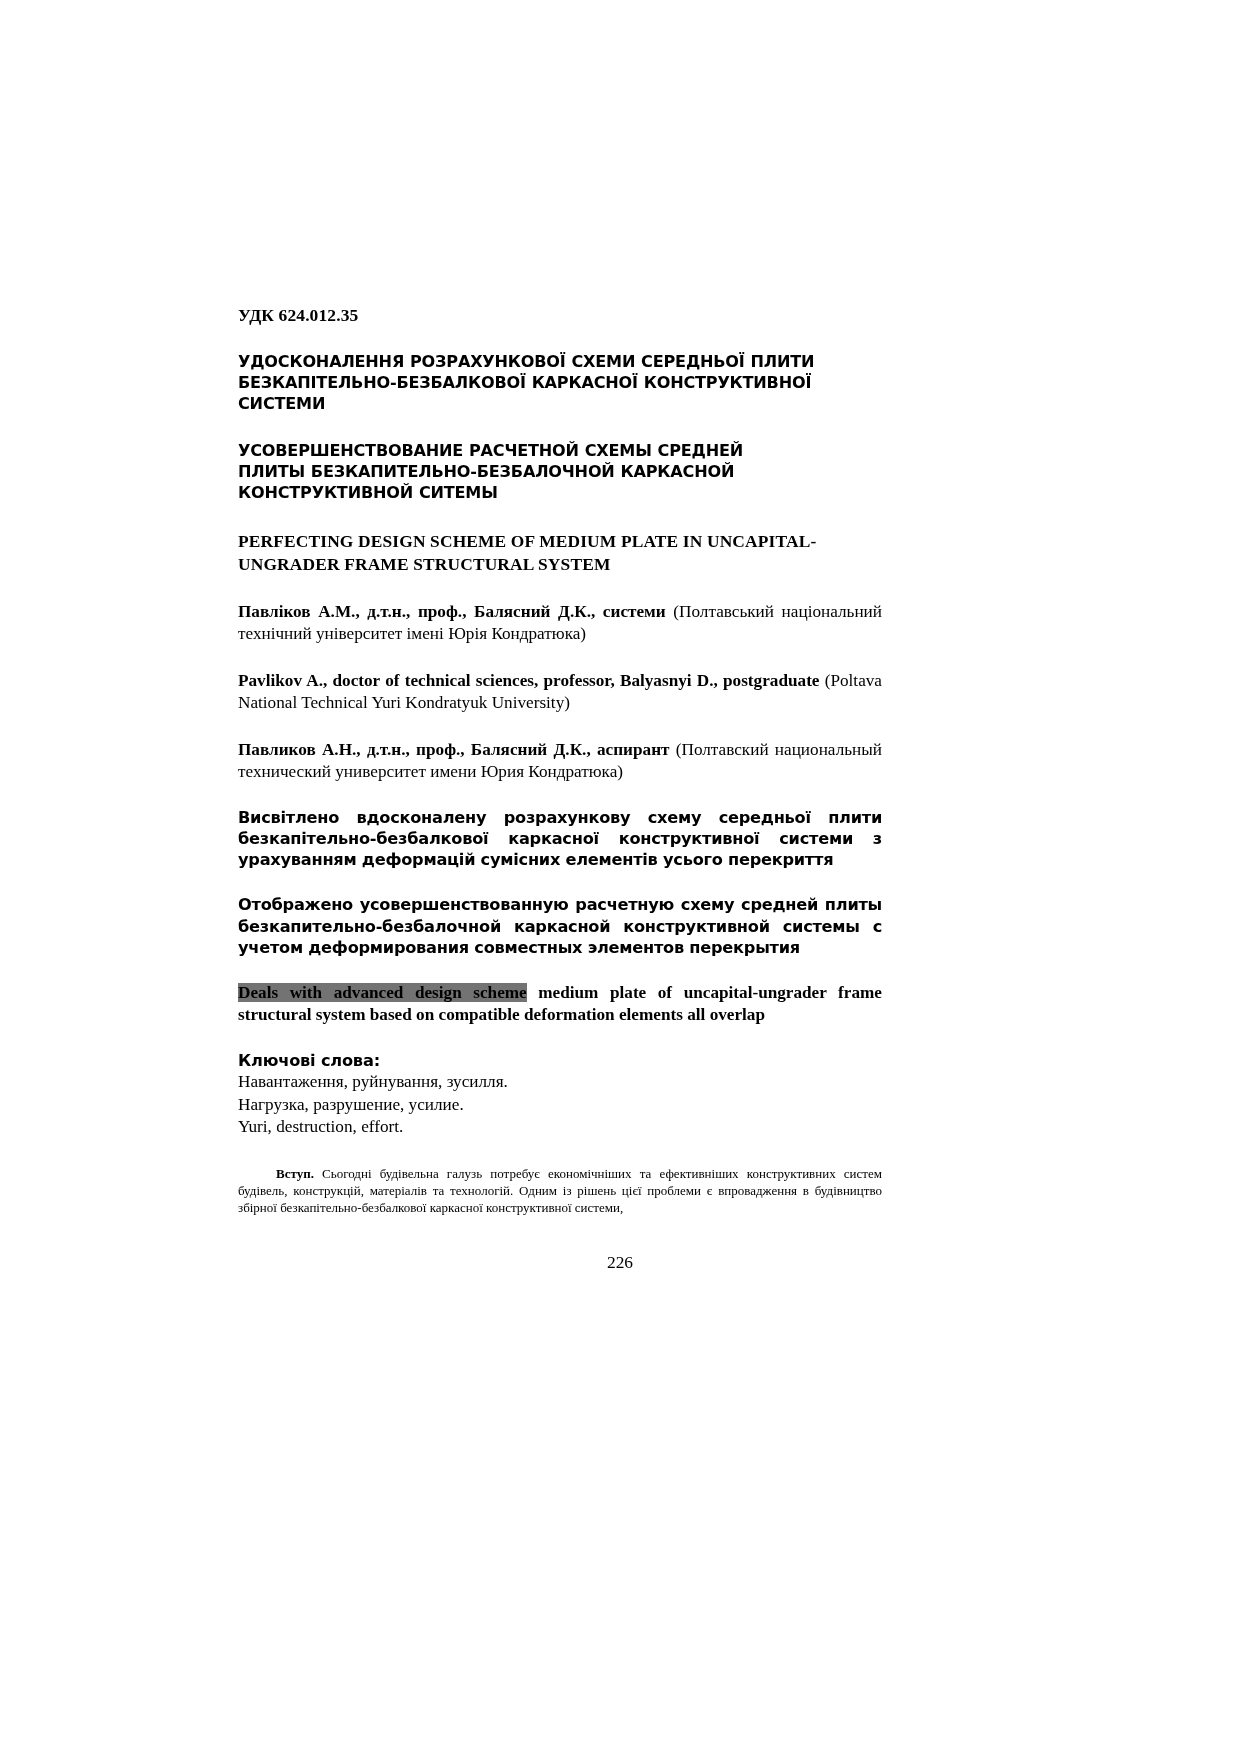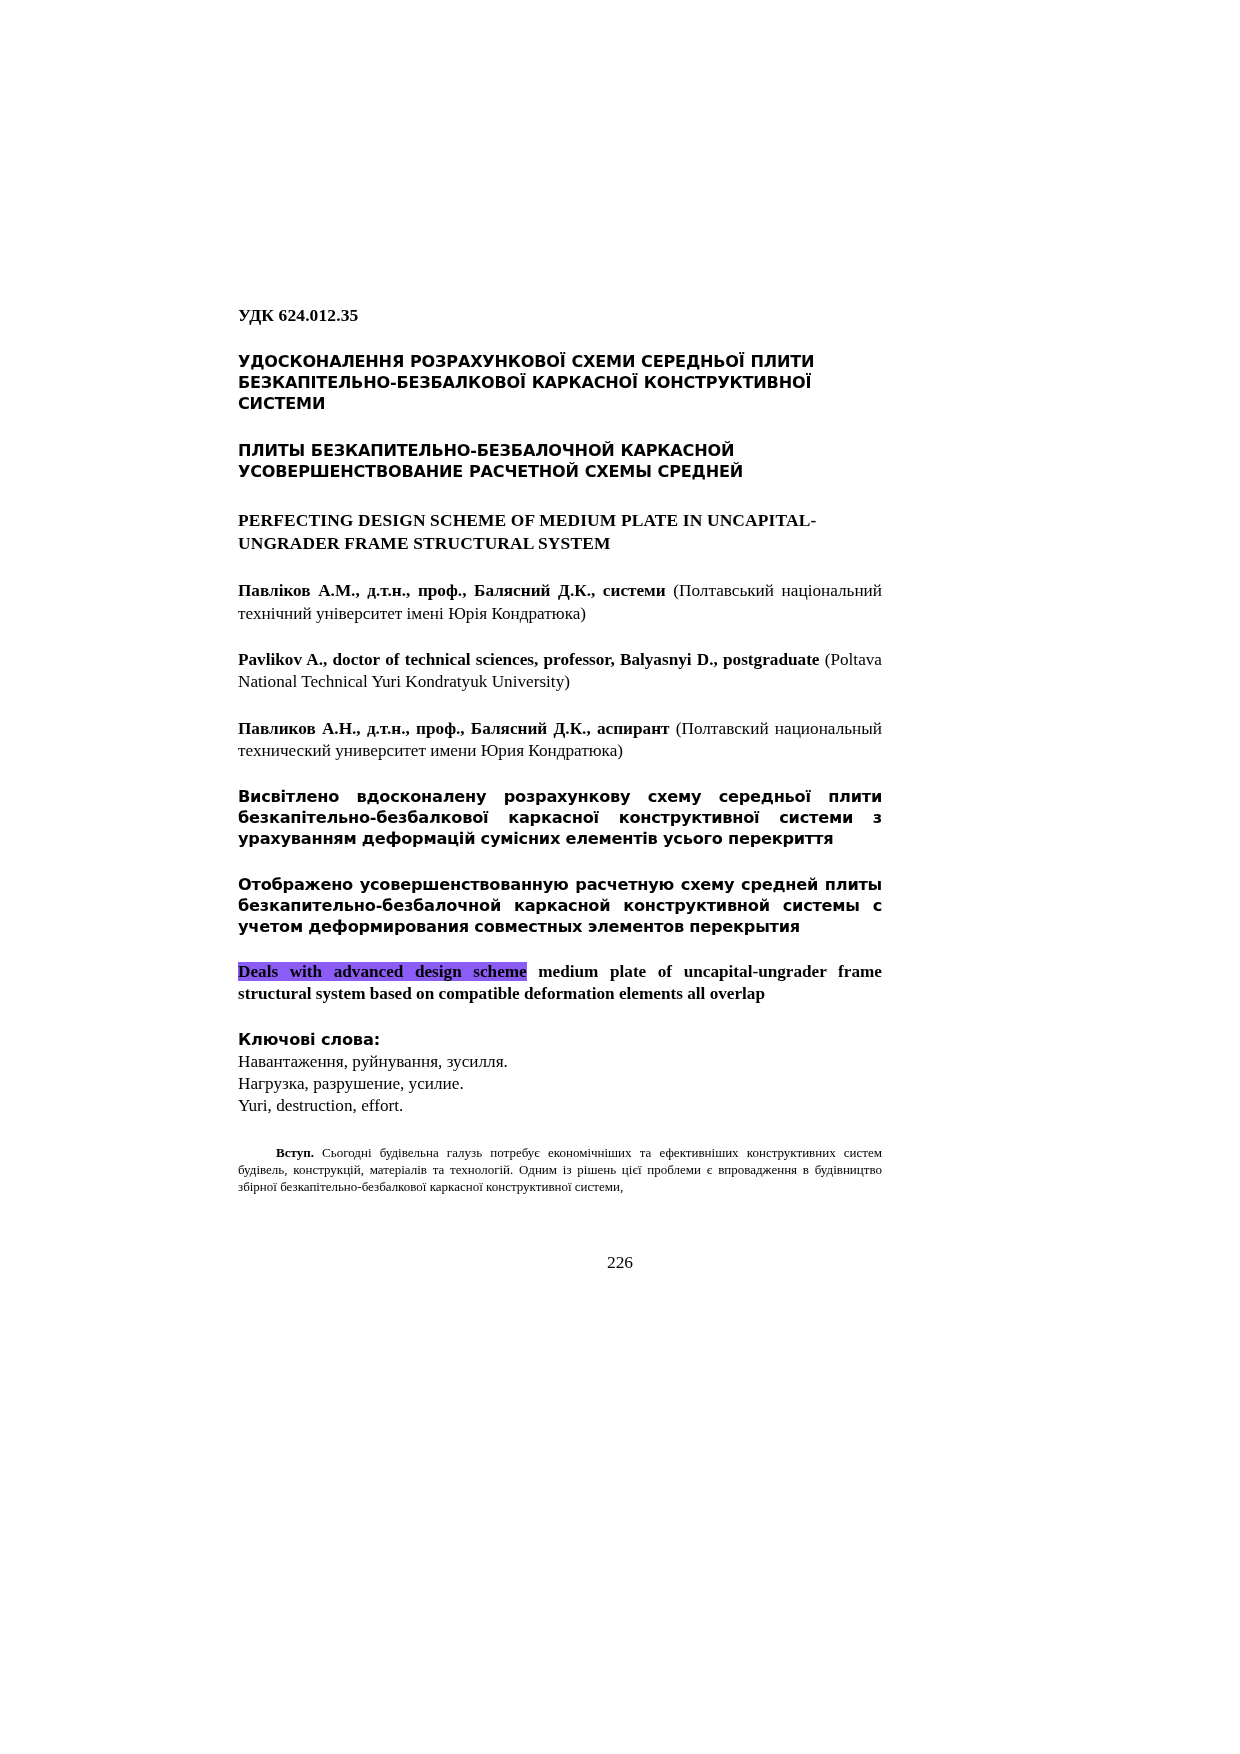--- a/index.html
+++ b/index.html
@@ -78,21 +78,21 @@
   .abstract-cyr {
     font-family: "DejaVu Sans", "Liberation Sans", sans-serif;
     font-size: 16.2px;
     letter-spacing: -0.25px;
   }
   .abstract-eng {
     font-family: "Liberation Serif", "DejaVu Serif", serif;
     font-size: 17.2px;
   }
   .hl {
-    background: #8b5cf6;
+    background: #737373;
   }
 
   .keywords {
     margin: 0 0 26px 0;
     font-size: 17.2px;
     line-height: 1.30;
   }
   .kw-head {
     font-weight: bold;
     font-family: "DejaVu Sans", "Liberation Sans", sans-serif;
@@ -130,22 +130,23 @@
 
     <p class="udk">УДК 624.012.35</p>
 
     <div class="title-block title-cyr">
       <span>УДОСКОНАЛЕННЯ РОЗРАХУНКОВОЇ СХЕМИ СЕРЕДНЬОЇ ПЛИТИ</span>
       <span>БЕЗКАПІТЕЛЬНО-БЕЗБАЛКОВОЇ КАРКАСНОЇ КОНСТРУКТИВНОЇ</span>
       <span>СИСТЕМИ</span>
     </div>
 
     <div class="title-block title-cyr">
+      <span>УСОВЕРШЕНСТВОВАНИЕ РАСЧЕТНОЙ СХЕМЫ СРЕДНЕЙ</span>
       <span>ПЛИТЫ БЕЗКАПИТЕЛЬНО-БЕЗБАЛОЧНОЙ КАРКАСНОЙ</span>
-      <span>УСОВЕРШЕНСТВОВАНИЕ РАСЧЕТНОЙ СХЕМЫ СРЕДНЕЙ</span>
+      <span>КОНСТРУКТИВНОЙ СИТЕМЫ</span>
     </div>
 
     <div class="title-block title-eng">
       <span>PERFECTING DESIGN SCHEME OF MEDIUM PLATE IN UNCAPITAL-</span>
       <span>UNGRADER FRAME STRUCTURAL SYSTEM</span>
     </div>
 
     <p class="authors"><b>Павліков А.М., д.т.н., проф., Балясний Д.К., системи</b><span> (Полтавський національний технічний університет імені Юрія Кондратюка)</span></p>
 
     <p class="authors"><b>Pavlikov A., doctor of technical sciences, professor, Balyasnyi D., postgraduate</b><span> (Poltava National Technical Yuri Kondratyuk University)</span></p>

